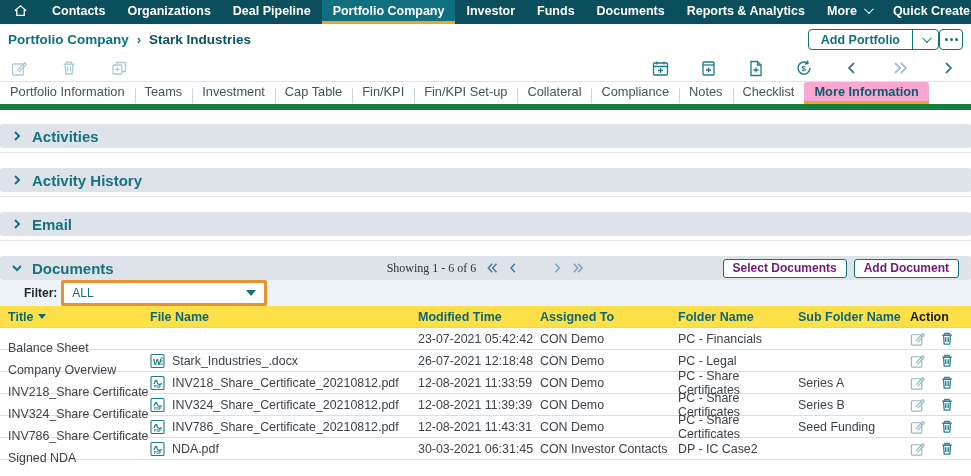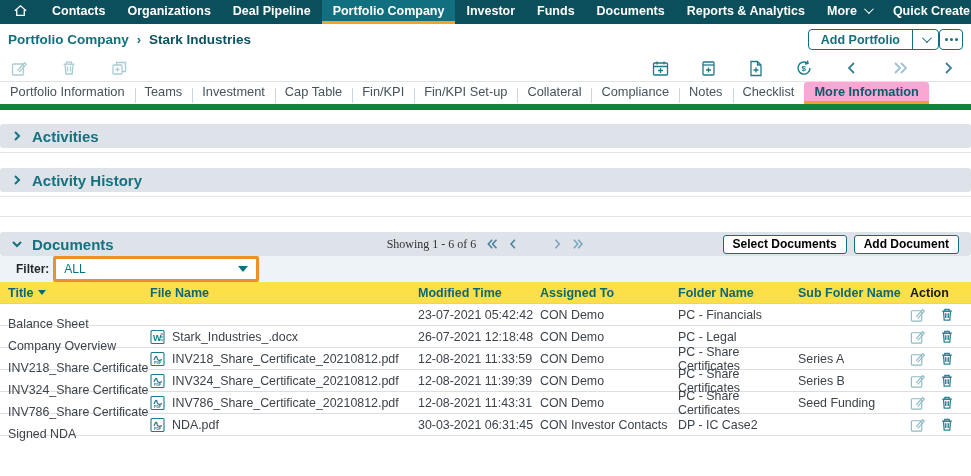--- a/index.html
+++ b/index.html
@@ -66,24 +66,24 @@
   
   .doc-bar-center { position:absolute; left:50%; transform:translateX(-50%);
     display:flex; align-items:center; gap:10px;font-family:Liberation Serif, serif; }
   .showing-text { font-size:12px; color:#333; white-space:nowrap; }
   .pager { display:flex; gap:9px; align-items:center; }
   .pager .pg { cursor:pointer; display:flex; }
   .pg.dark { color:#4a7f9e; } .pg.lite { color:#7aa5bd; }
   .pager .gap { width:14px; }
   .doc-bar-btns { margin-left:auto; display:flex; gap:7px; }
   .bar-btn { height:19px; background:#fff; border:1px solid #11707f; border-radius:3px;
-    color:#000000; font-size:12px; font-weight:700; padding:0 9px; cursor:pointer;
+    color:#701a75; font-size:12px; font-weight:700; padding:0 9px; cursor:pointer;
     font-family:inherit; display:flex; align-items:center; }
 
-  .filter-row { height:26px; background:#edf3f7; display:flex; align-items:center; padding:0 16px; }
+  .filter-row { height:26px; background:#edf3f7; display:flex; align-items:center; padding:0 24px; }
   .filter-label { font-size:12px; font-weight:700; color:#21292e; margin-right:4px; }
   .filter-highlight { border:3px solid #e8912d; border-radius:2px; background:#fff; }
   .filter-select { width:200px; height:20px; background:#fff; display:flex; align-items:center;
     padding:0 8px; cursor:pointer; }
   .filter-value { color:#11707f; font-size:12px; }
   .select-caret { margin-left:auto; width:0; height:0; border-left:5px solid transparent;
     border-right:5px solid transparent; border-top:6px solid #11707f; }
 
   
   .tbl-header { display:flex; align-items:center; height:22px; background:#fde047;
@@ -261,20 +261,28 @@
         <svg width="10" height="10" viewBox="0 0 10 10" fill="none" stroke="currentColor" stroke-width="2">
             <path d="M3 1 L7 5 L3 9"></path>
           </svg>
       </span>
       <span class="section-label">Activity History</span>
     </div>
     <div class="section-body-spacer"></div>
   </div>
 
   <div class="section">
+    <div class="section-bar">
+      <span class="chev">
+        <svg width="10" height="10" viewBox="0 0 10 10" fill="none" stroke="currentColor" stroke-width="2">
+            <path d="M3 1 L7 5 L3 9"></path>
+          </svg>
+      </span>
+      <span class="section-label">Email</span>
+    </div>
     <div class="section-body-spacer"></div>
   </div>
 
   <div class="section" style="margin-bottom:0;">
     <div class="section-bar">
       <span class="chev">
         <svg width="10" height="10" viewBox="0 0 10 10" fill="none" stroke="currentColor" stroke-width="2">
             <path d="M1 3 L5 7 L9 3"></path>
           </svg>
       </span>

